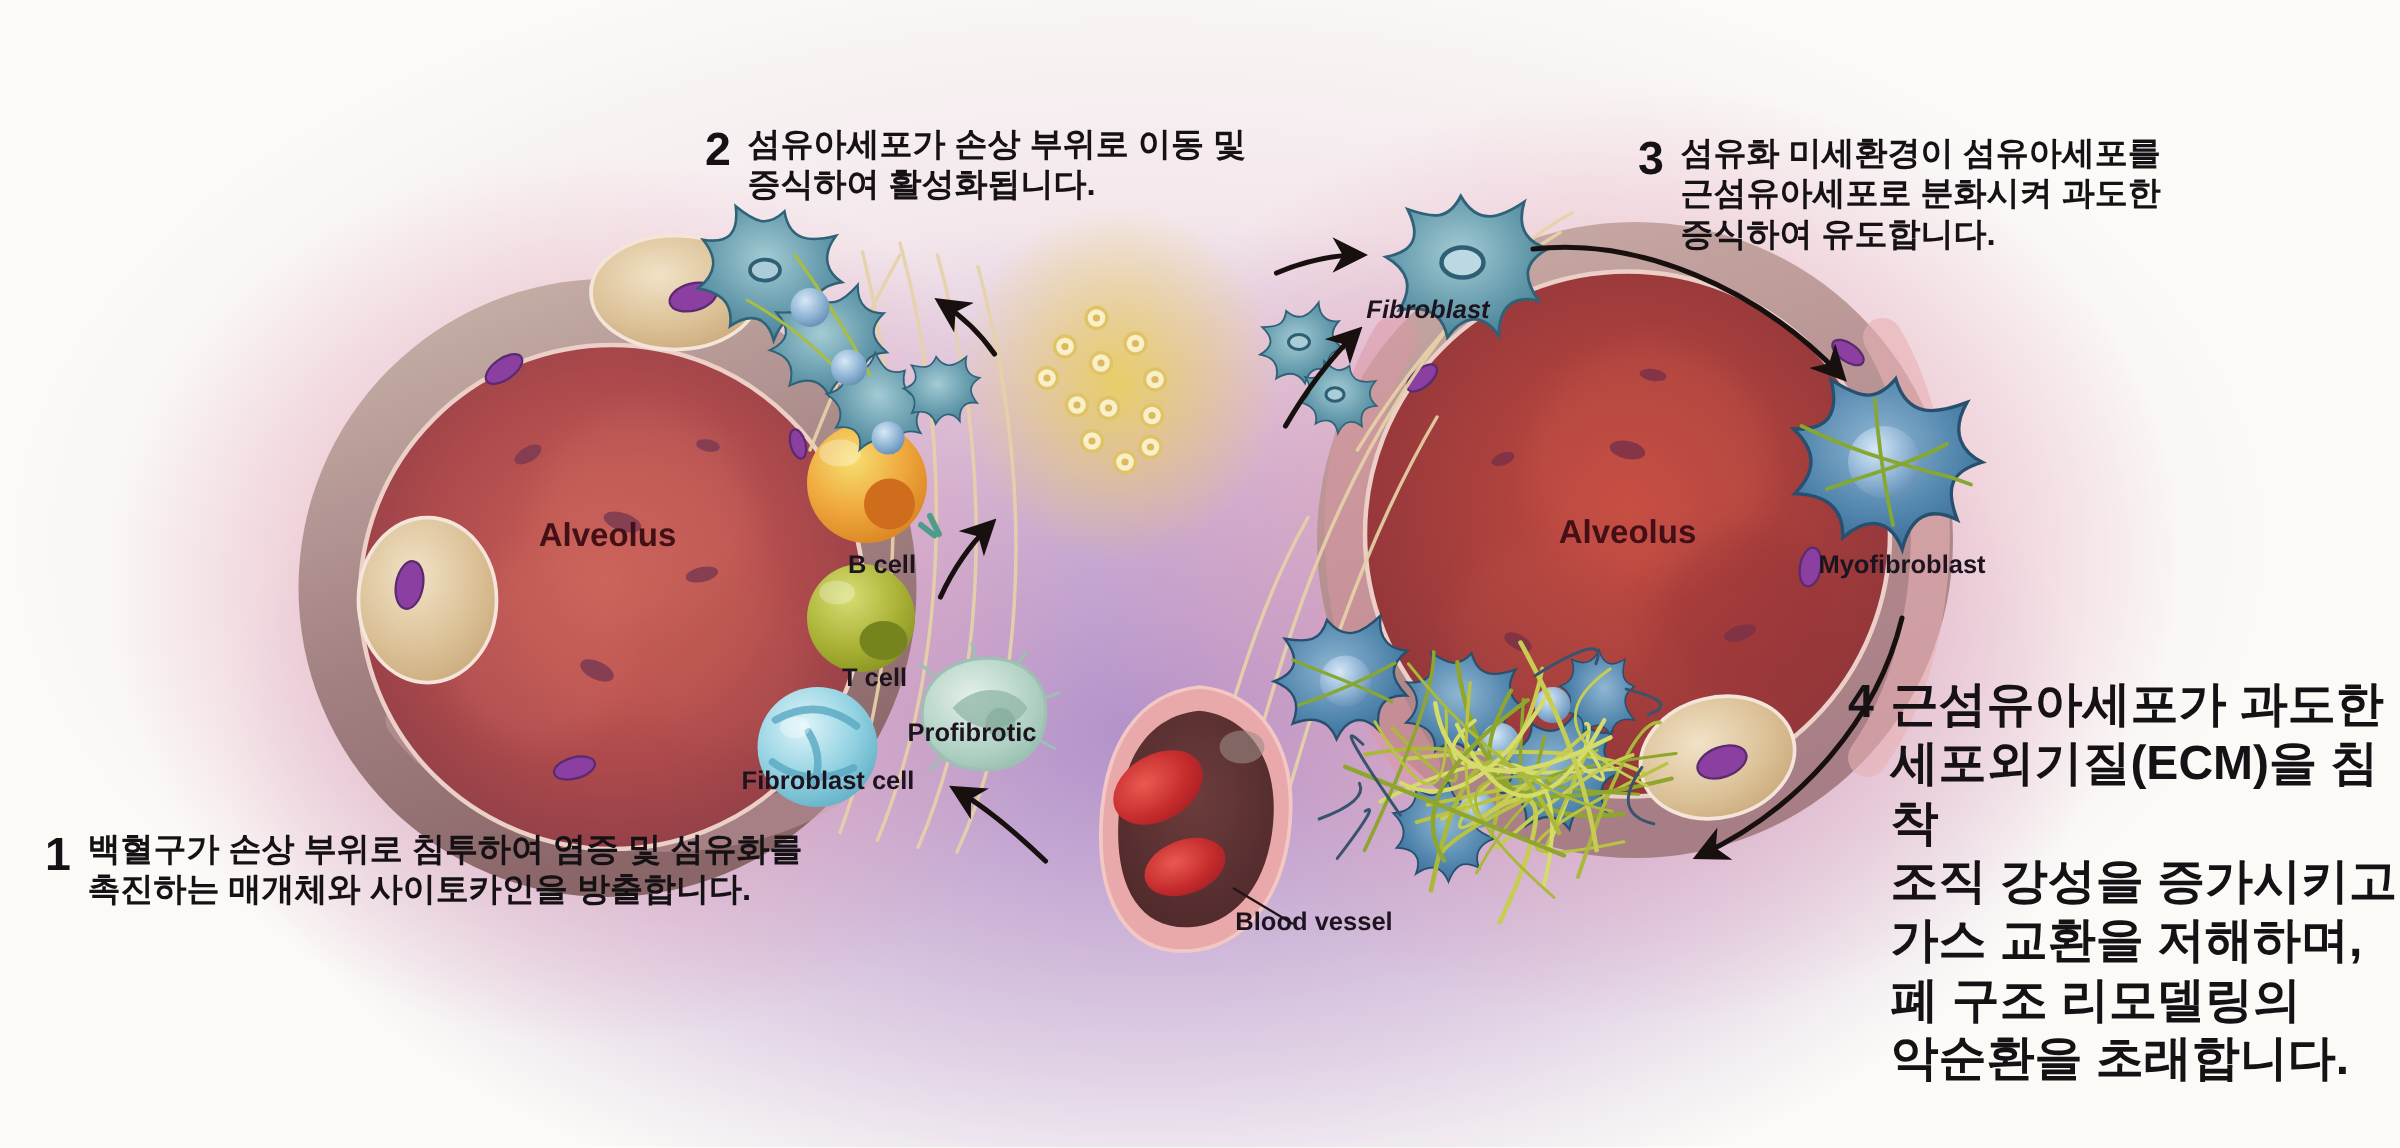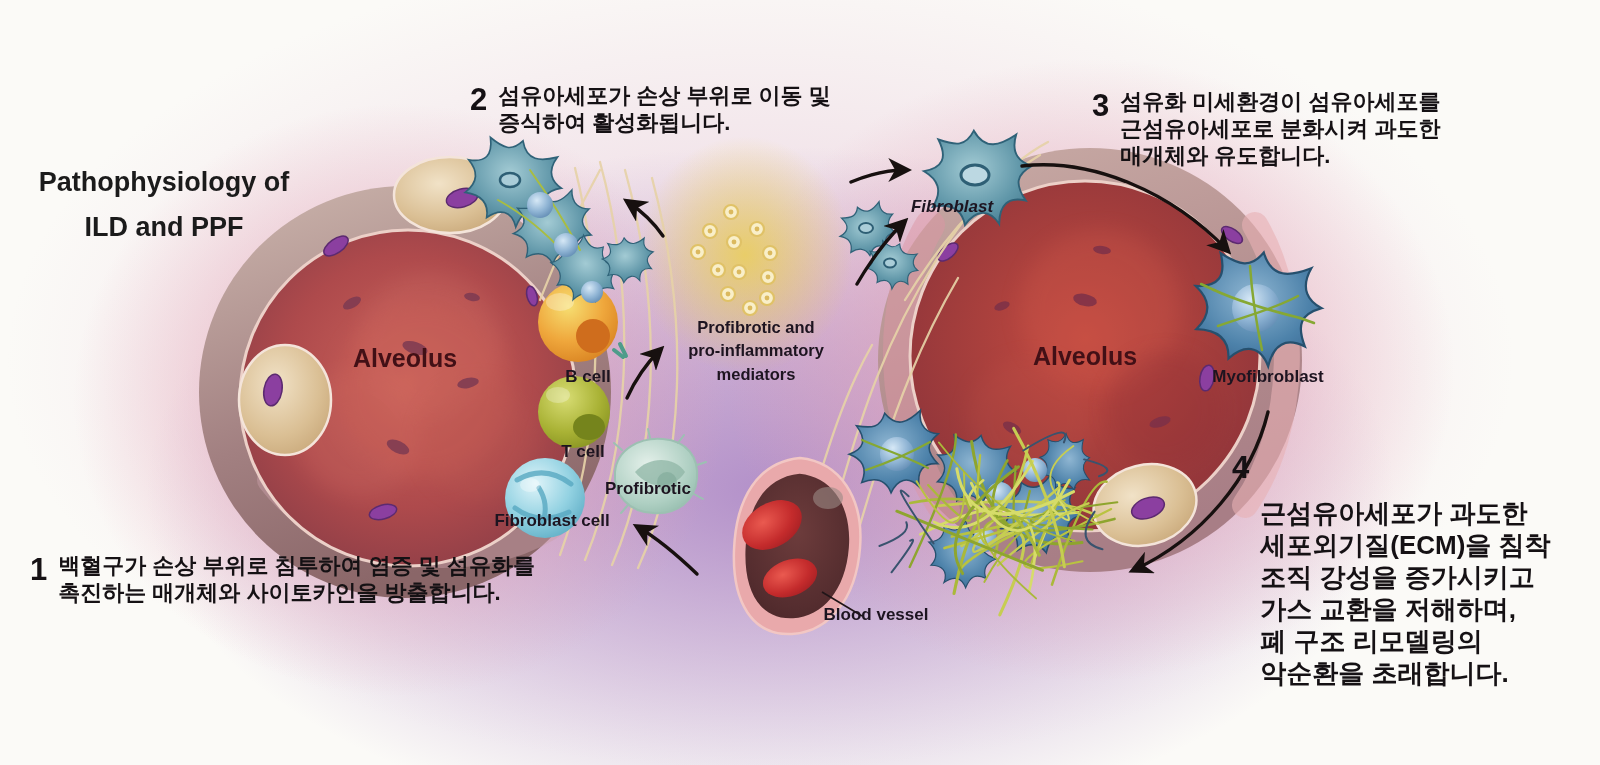--- a/index.html
+++ b/index.html
@@ -9,21 +9,21 @@
     background:
       radial-gradient(ellipse 150px 165px at 745px 255px, rgba(234,206,92,.9), rgba(234,206,92,0) 72%),
       radial-gradient(ellipse 430px 390px at 400px 400px, rgba(226,158,178,.95), rgba(226,158,178,0) 76%),
       radial-gradient(ellipse 480px 410px at 1090px 370px, rgba(226,158,178,.95), rgba(226,158,178,0) 76%),
       radial-gradient(ellipse 780px 430px at 770px 490px, rgba(172,136,198,.9), rgba(172,136,198,0) 80%),
       radial-gradient(ellipse 920px 500px at 760px 360px, rgba(221,176,203,.55), rgba(221,176,203,0) 82%),
       #fbfaf7;
   }
   svg.art{position:absolute;left:0;top:0;}
   .lbl{position:absolute;color:#1d1420;font-weight:600;font-size:17px;text-align:center;white-space:pre-line;line-height:1.3;}
-  .alv-lbl{position:absolute;color:#421016;font-weight:700;font-size:25px;text-align:center;width:150px;}
+  .alv-lbl{position:absolute;color:#421016;font-weight:700;font-size:22px;text-align:center;width:150px;}
   .title{position:absolute;left:38px;top:160px;width:252px;text-align:center;color:#1b1b1b;
          font-size:27px;font-weight:700;line-height:1.65;white-space:pre-line;}
   .step{position:absolute;display:flex;align-items:flex-start;color:#151114;}
   .step .num{font-size:31px;font-weight:700;line-height:1.15;margin-right:11px;}
   .step .txt{font-size:22px;font-weight:700;line-height:1.23;white-space:pre-line;}
   .mediators-lbl{position:absolute;left:666px;top:316px;width:180px;font-size:16.5px;line-height:1.42;}
 </style>
 </head>
 <body>
 
@@ -351,59 +351,54 @@
       <path d="M 697 574 C 672 550 655 537 638 527" marker-end="url(#ah)"></path>
       <path d="M 627 398 C 636 378 648 362 660 350" marker-end="url(#ah)"></path>
       <path d="M 663 236 C 652 220 640 210 628 202" marker-end="url(#ah)"></path>
       <path d="M 857 284 C 872 258 888 238 904 222" marker-end="url(#ah)"></path>
       <path d="M 851 182 C 870 174 888 170 906 170" marker-end="url(#ah)"></path>
       <path d="M 1022 166 C 1092 158 1172 192 1227 250" marker-end="url(#ah)"></path>
       <path d="M 1268 412 C 1252 478 1202 538 1134 570" marker-end="url(#ah)"></path>
     </g>
   </svg>
 
-  <div class="title">Pathophysiology of
-ILD and PPF</div>
 
   <div class="step" style="left:470px;top:82px;">
     <span class="num">2</span>
     <span class="txt">섬유아세포가 손상 부위로 이동 및
 증식하여 활성화됩니다.</span>
   </div>
 
   <div class="step" style="left:1092px;top:88px;">
     <span class="num">3</span>
     <span class="txt">섬유화 미세환경이 섬유아세포를
 근섬유아세포로 분화시켜 과도한
-매개체와 유도합니다.</span>
+증식하여 유도합니다.</span>
   </div>
 
   <div class="step" style="left:30px;top:552px;">
     <span class="num">1</span>
     <span class="txt">백혈구가 손상 부위로 침투하여 염증 및 섬유화를
 촉진하는 매개체와 사이토카인을 방출합니다.</span>
   </div>
 
   <div class="step" style="left:1232px;top:450px;">
     <span class="num">4</span>
-    <span class="txt" style="font-size:26px;margin-top:48px;">근섬유아세포가 과도한
+    <span class="txt" style="font-size:32px;">근섬유아세포가 과도한
 세포외기질(ECM)을 침착
 조직 강성을 증가시키고
 가스 교환을 저해하며,
 폐 구조 리모델링의
 악순환을 초래합니다.</span>
   </div>
 
   <div class="alv-lbl" style="left:330px;top:344px;">Alveolus</div>
   <div class="alv-lbl" style="left:1010px;top:342px;">Alveolus</div>
 
   <div class="lbl" style="left:548px;top:366px;width:80px;">B cell</div>
   <div class="lbl" style="left:543px;top:441px;width:80px;">T cell</div>
   <div class="lbl" style="left:578px;top:478px;width:140px;">Profibrotic</div>
   <div class="lbl" style="left:472px;top:510px;width:160px;">Fibroblast cell</div>
   <div class="lbl" style="left:806px;top:604px;width:140px;">Blood vessel</div>
   <div class="lbl" style="left:882px;top:196px;width:140px;font-style:italic;">Fibroblast</div>
   <div class="lbl" style="left:1188px;top:366px;width:160px;">Myofibroblast</div>
-  <div class="lbl mediators-lbl">Profibrotic and
-pro-inflammatory
-mediators</div>
 
 </div>
 
 </body></html>

